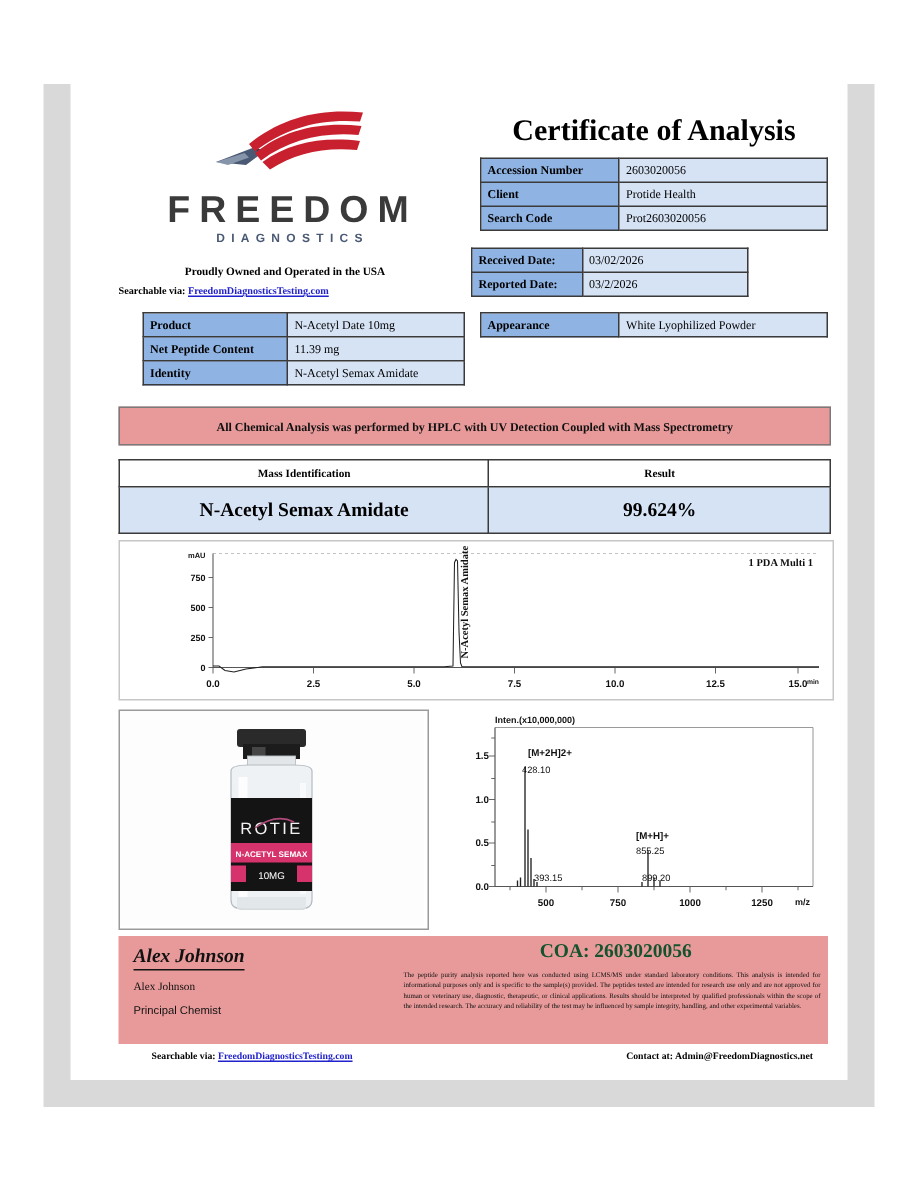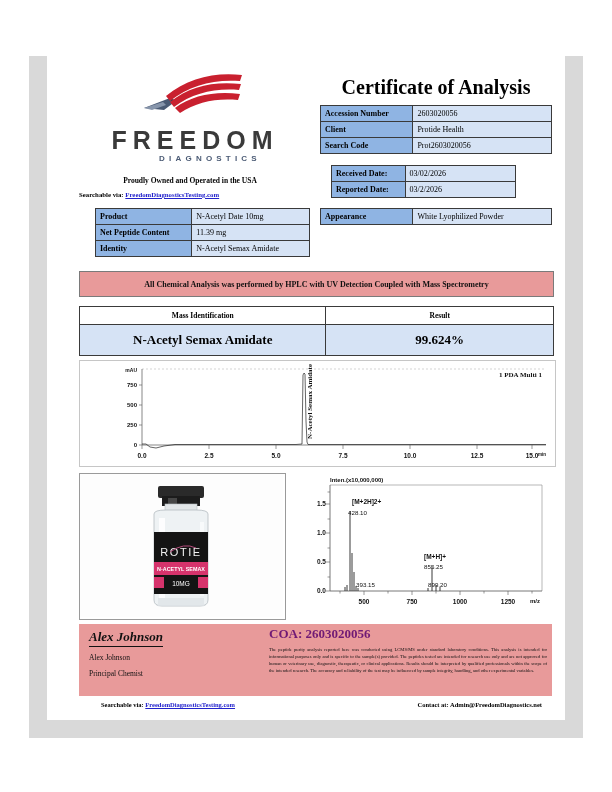--- a/index.html
+++ b/index.html
@@ -20,21 +20,21 @@
 
   
   .logo-block{position:absolute;left:48px;top:18px;width:200px;height:110px;}
   .logo-mark{position:absolute;left:35px;top:0px;width:130px;height:52px;}
   .logo-word{
     position:absolute;left:0px;top:52px;width:200px;text-align:center;
     font-family:"Liberation Sans", sans-serif;
     font-size:25px;letter-spacing:6px;color:#3a3a3a;font-weight:700;
   }
   .logo-sub{
-    position:absolute;left:15px;top:80px;width:200px;text-align:center;
+    position:absolute;left:0px;top:80px;width:200px;text-align:center;
     font-family:"Liberation Sans", sans-serif;
     font-size:8px;letter-spacing:4.2px;color:#4a5a74;font-weight:700;
   }
   .usa-line{
     position:absolute;left:18px;top:120px;width:250px;text-align:center;
     font-family:"Liberation Serif", serif;font-size:7.5px;font-weight:700;color:#000;
   }
   .search-line{
     position:absolute;left:32px;top:135px;
     font-family:"Liberation Serif", serif;font-size:6.8px;font-weight:700;color:#000;
@@ -51,21 +51,21 @@
   table.kv{border-collapse:collapse;position:absolute;table-layout:fixed;padding-left:44px;}
   table.kv td{
     border:1px solid #3a3a3a;
     font-family:"Liberation Serif", serif;
     font-size:8px;padding:2px 4px;height:11px;vertical-align:middle;
   }
   table.kv td.k{background:#8fb4e3;font-weight:700;}
   table.kv td.v{background:#d6e3f5;}
 
   #tbl-accession{left:273px;top:49px;width:232px;}
-  #tbl-dates{left:284px;top:109px;width:185px;}
+  #tbl-dates{left:267px;top:109px;width:185px;}
   #tbl-product{left:48px;top:152px;width:215px;}
   #tbl-lot{left:273px;top:152px;width:232px;}
 
   
   .banner{
     position:absolute;left:32px;top:215px;width:473px;height:24px;
     background:#e89a9a;border:1px solid #7a7a7a;
     display:flex;align-items:center;justify-content:center;
   }
   .banner-text{
@@ -113,25 +113,25 @@
     position:absolute;left:10px;top:5px;
     font-family:"Liberation Serif", serif;font-style:italic;font-weight:700;
     font-size:13px;color:#111;border-bottom:1.2px solid #111;padding-bottom:1px;
   }
   .sig-print{
     position:absolute;left:10px;top:29px;
     font-family:"Liberation Serif", serif;font-size:7.5px;color:#111;
   }
   .sig-title{
     position:absolute;left:10px;top:45px;
-    font-family:Liberation Serif, serif;font-size:7.5px;color:#111;
+    font-family:Liberation Sans, sans-serif;font-size:7.5px;color:#111;
   }
   .coa-number{
-    position:absolute;left:190px;top:2px;width:283px;text-align:left;
-    font-family:"Liberation Serif", serif;font-size:13px;font-weight:700;color:#701a75;
+    position:absolute;left:190px;top:2px;width:283px;text-align:center;
+    font-family:"Liberation Serif", serif;font-size:13px;font-weight:700;color:#14532d;
   }
   .disclaimer{
     position:absolute;left:190px;top:22px;width:278px;
     font-family:"Liberation Serif", serif;font-size:4.6px;line-height:1.55;
     color:#111;text-align:justify;
   }
 
   
   .footer{
     position:absolute;left:32px;top:645px;width:473px;height:12px;

